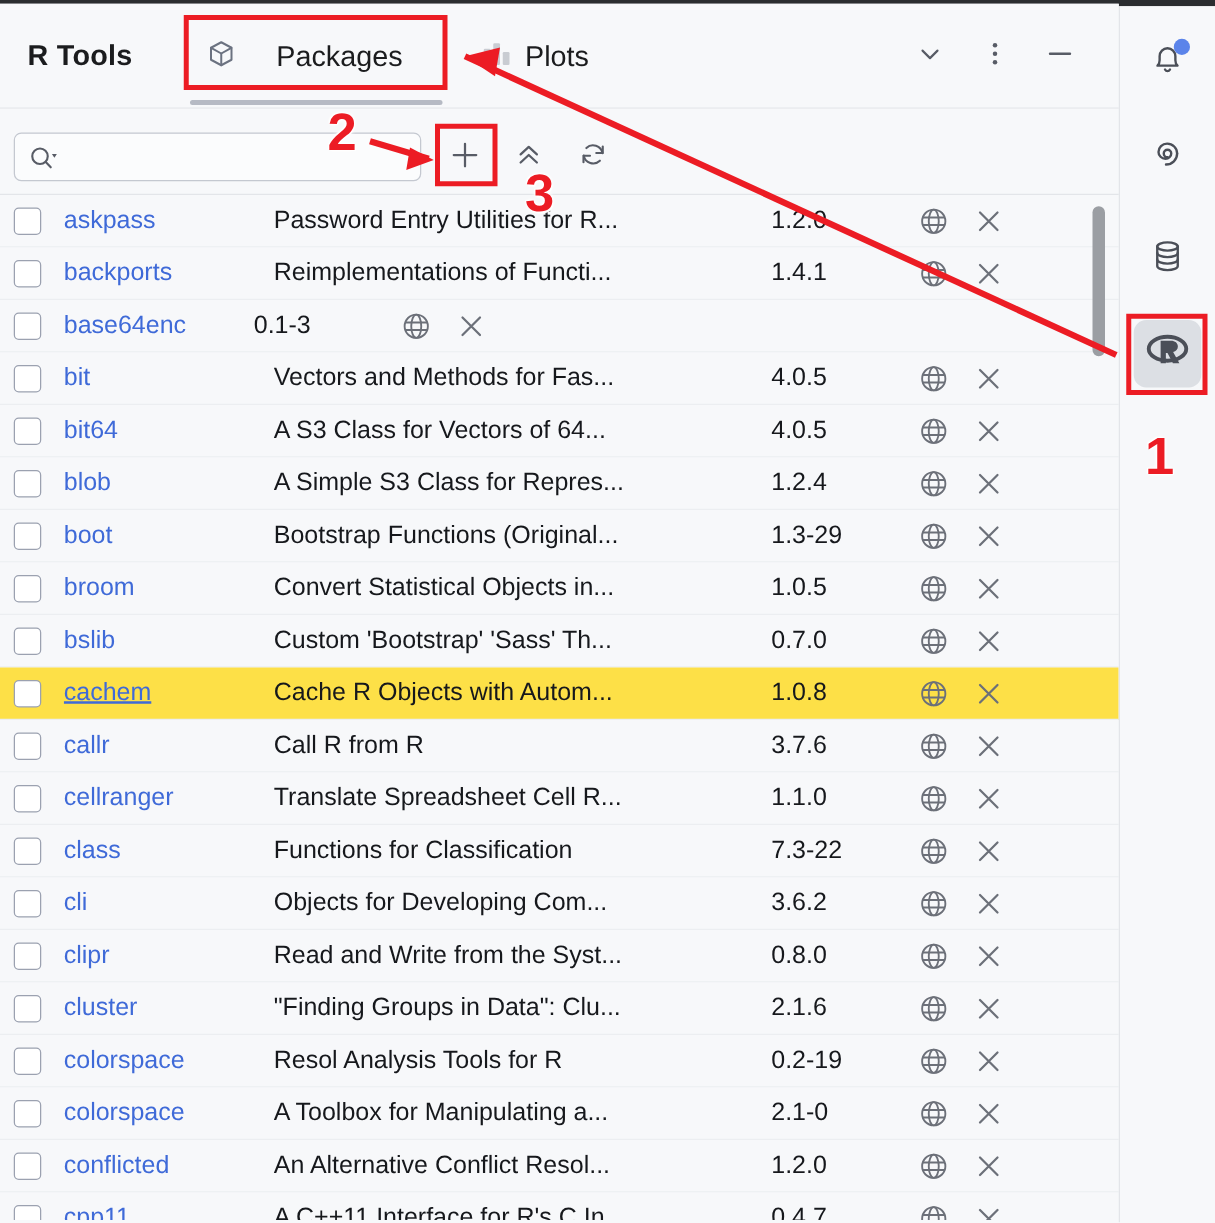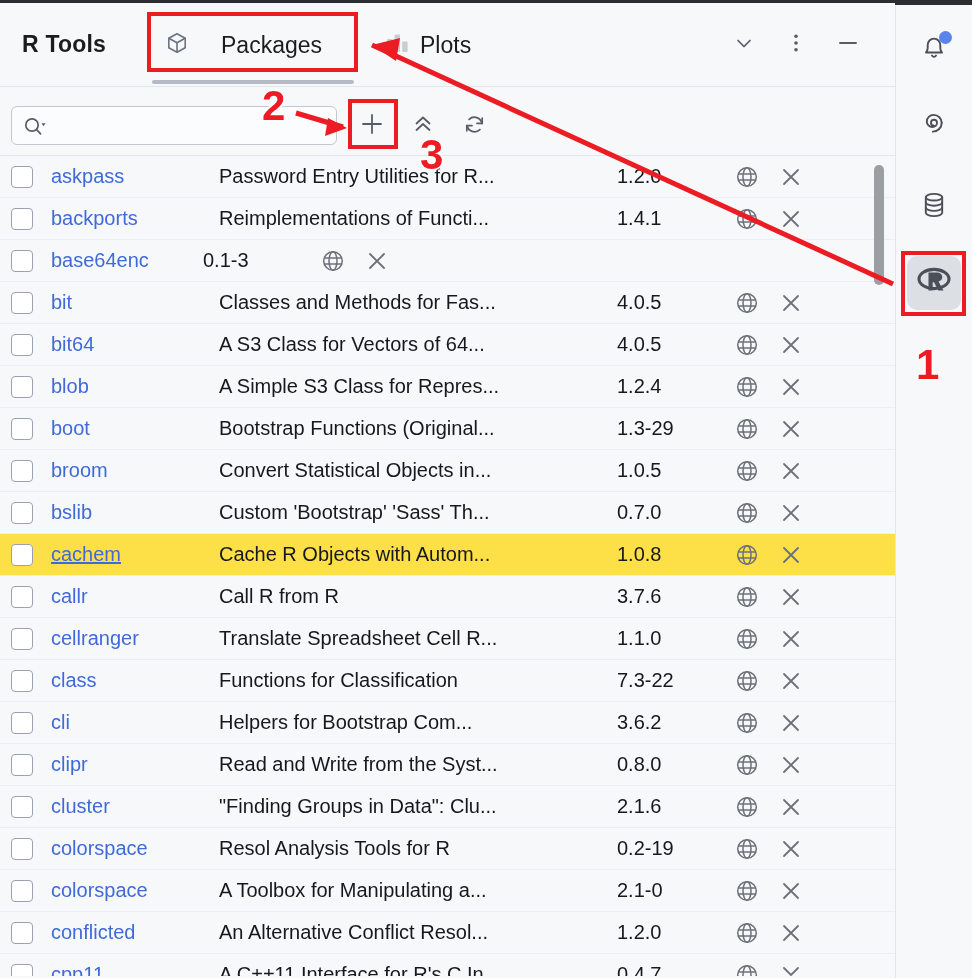--- a/index.html
+++ b/index.html
@@ -246,21 +246,21 @@
           </div>
           <div class="rowicon">
             <svg width="26" height="26" viewBox="0 0 26 26" stroke="#6c7079" stroke-width="1.8" stroke-linecap="round">
               <path d="M6 6l14 14M20 6L6 20"></path>
             </svg>
           </div>
         </div>
         <div class="row">
           <div class="cb"></div>
           <div class="pkg">bit</div>
-          <div class="desc">Classes and Methods for Fas...</div>
+          <div class="desc">Vectors and Methods for Fas...</div>
           <div class="ver">4.0.5</div>
           <div class="rowicon">
             <svg width="28" height="28" viewBox="0 0 28 28" fill="none" stroke="#6c7079" stroke-width="1.5">
               <circle cx="14" cy="14" r="9.3"></circle>
               <ellipse cx="14" cy="14" rx="4" ry="9.3"></ellipse>
               <path d="M5.1 11h17.8M5.1 17h17.8"></path>
             </svg>
           </div>
           <div class="rowicon">
             <svg width="26" height="26" viewBox="0 0 26 26" stroke="#6c7079" stroke-width="1.8" stroke-linecap="round">
@@ -426,21 +426,21 @@
           </div>
           <div class="rowicon">
             <svg width="26" height="26" viewBox="0 0 26 26" stroke="#6c7079" stroke-width="1.8" stroke-linecap="round">
               <path d="M6 6l14 14M20 6L6 20"></path>
             </svg>
           </div>
         </div>
         <div class="row">
           <div class="cb"></div>
           <div class="pkg">cli</div>
-          <div class="desc">Helpers for Bootstrap Com...</div>
+          <div class="desc">Objects for Developing Com...</div>
           <div class="ver">3.6.2</div>
           <div class="rowicon">
             <svg width="28" height="28" viewBox="0 0 28 28" fill="none" stroke="#6c7079" stroke-width="1.5">
               <circle cx="14" cy="14" r="9.3"></circle>
               <ellipse cx="14" cy="14" rx="4" ry="9.3"></ellipse>
               <path d="M5.1 11h17.8M5.1 17h17.8"></path>
             </svg>
           </div>
           <div class="rowicon">
             <svg width="26" height="26" viewBox="0 0 26 26" stroke="#6c7079" stroke-width="1.8" stroke-linecap="round">

